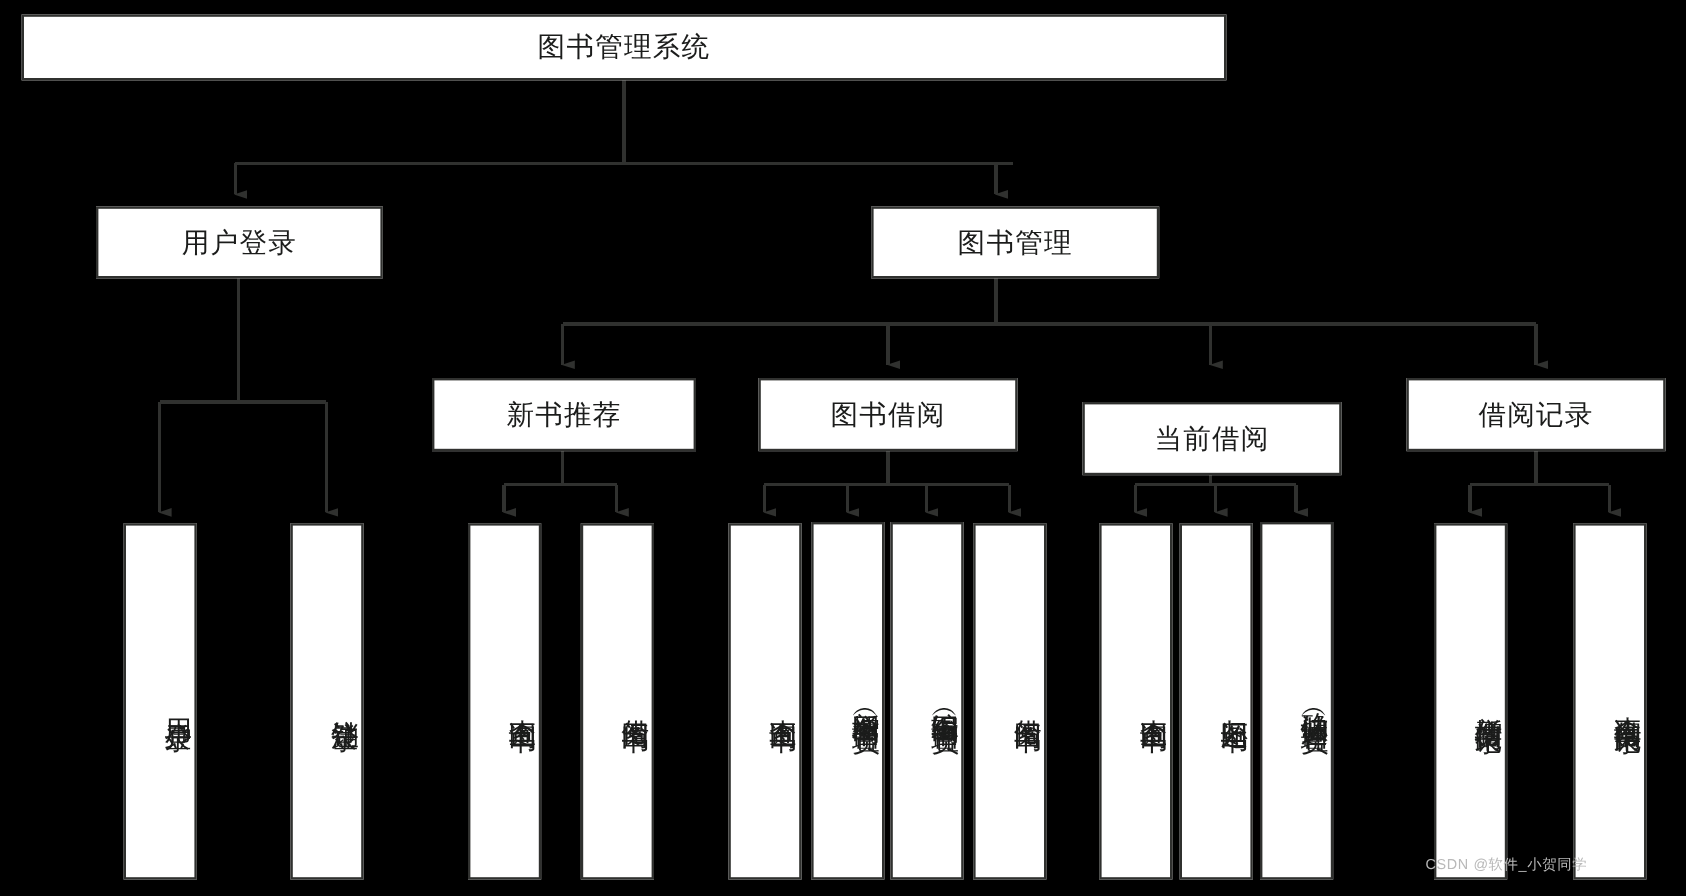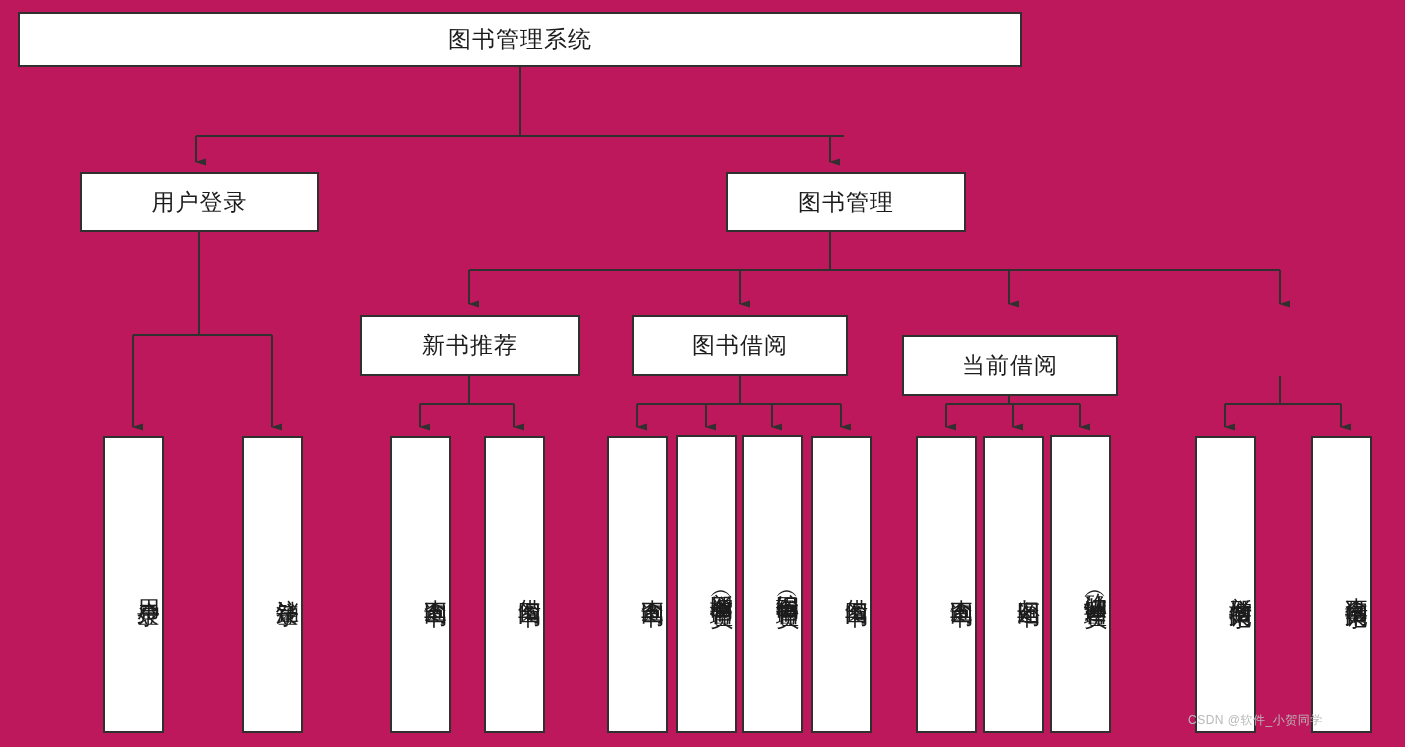--- a/index.html
+++ b/index.html
@@ -7,21 +7,21 @@
     padding: 0;
     background: #ffffff;
   }
   body {
     font-family: "Liberation Sans", "DejaVu Sans", sans-serif;
   }
   #canvas {
     position: relative;
     width: 1405px;
     height: 747px;
-    background: #be185d;
+    background: #000000;
     overflow: hidden;
   }
   #svg-layer {
     position: absolute;
     left: 0;
     top: 0;
     width: 1405px;
     height: 747px;
   }
   .node {
@@ -141,20 +141,23 @@
   </div>
 
   <div class="node horiz" style="left:632px; top:315px; width:216px; height:61px;">
     <span>图书借阅</span>
   </div>
 
   <div class="node horiz" style="left:902px; top:315px; width:216px; height:61px;margin-top:20px;">
     <span>当前借阅</span>
   </div>
 
+  <div class="node horiz" style="left:1172px; top:315px; width:216px; height:61px;">
+    <span>借阅记录</span>
+  </div>
 
   <div class="node vert" style="left:103px; top:436px; width:61px; height:297px;">
     <span class="vtext">用户登录</span>
   </div>
   <div class="node vert" style="left:242px; top:436px; width:61px; height:297px;">
     <span class="vtext">注销登录</span>
   </div>
 
   <div class="node vert" style="left:390px; top:436px; width:61px; height:297px;">
     <span class="vtext">查询图书</span>

